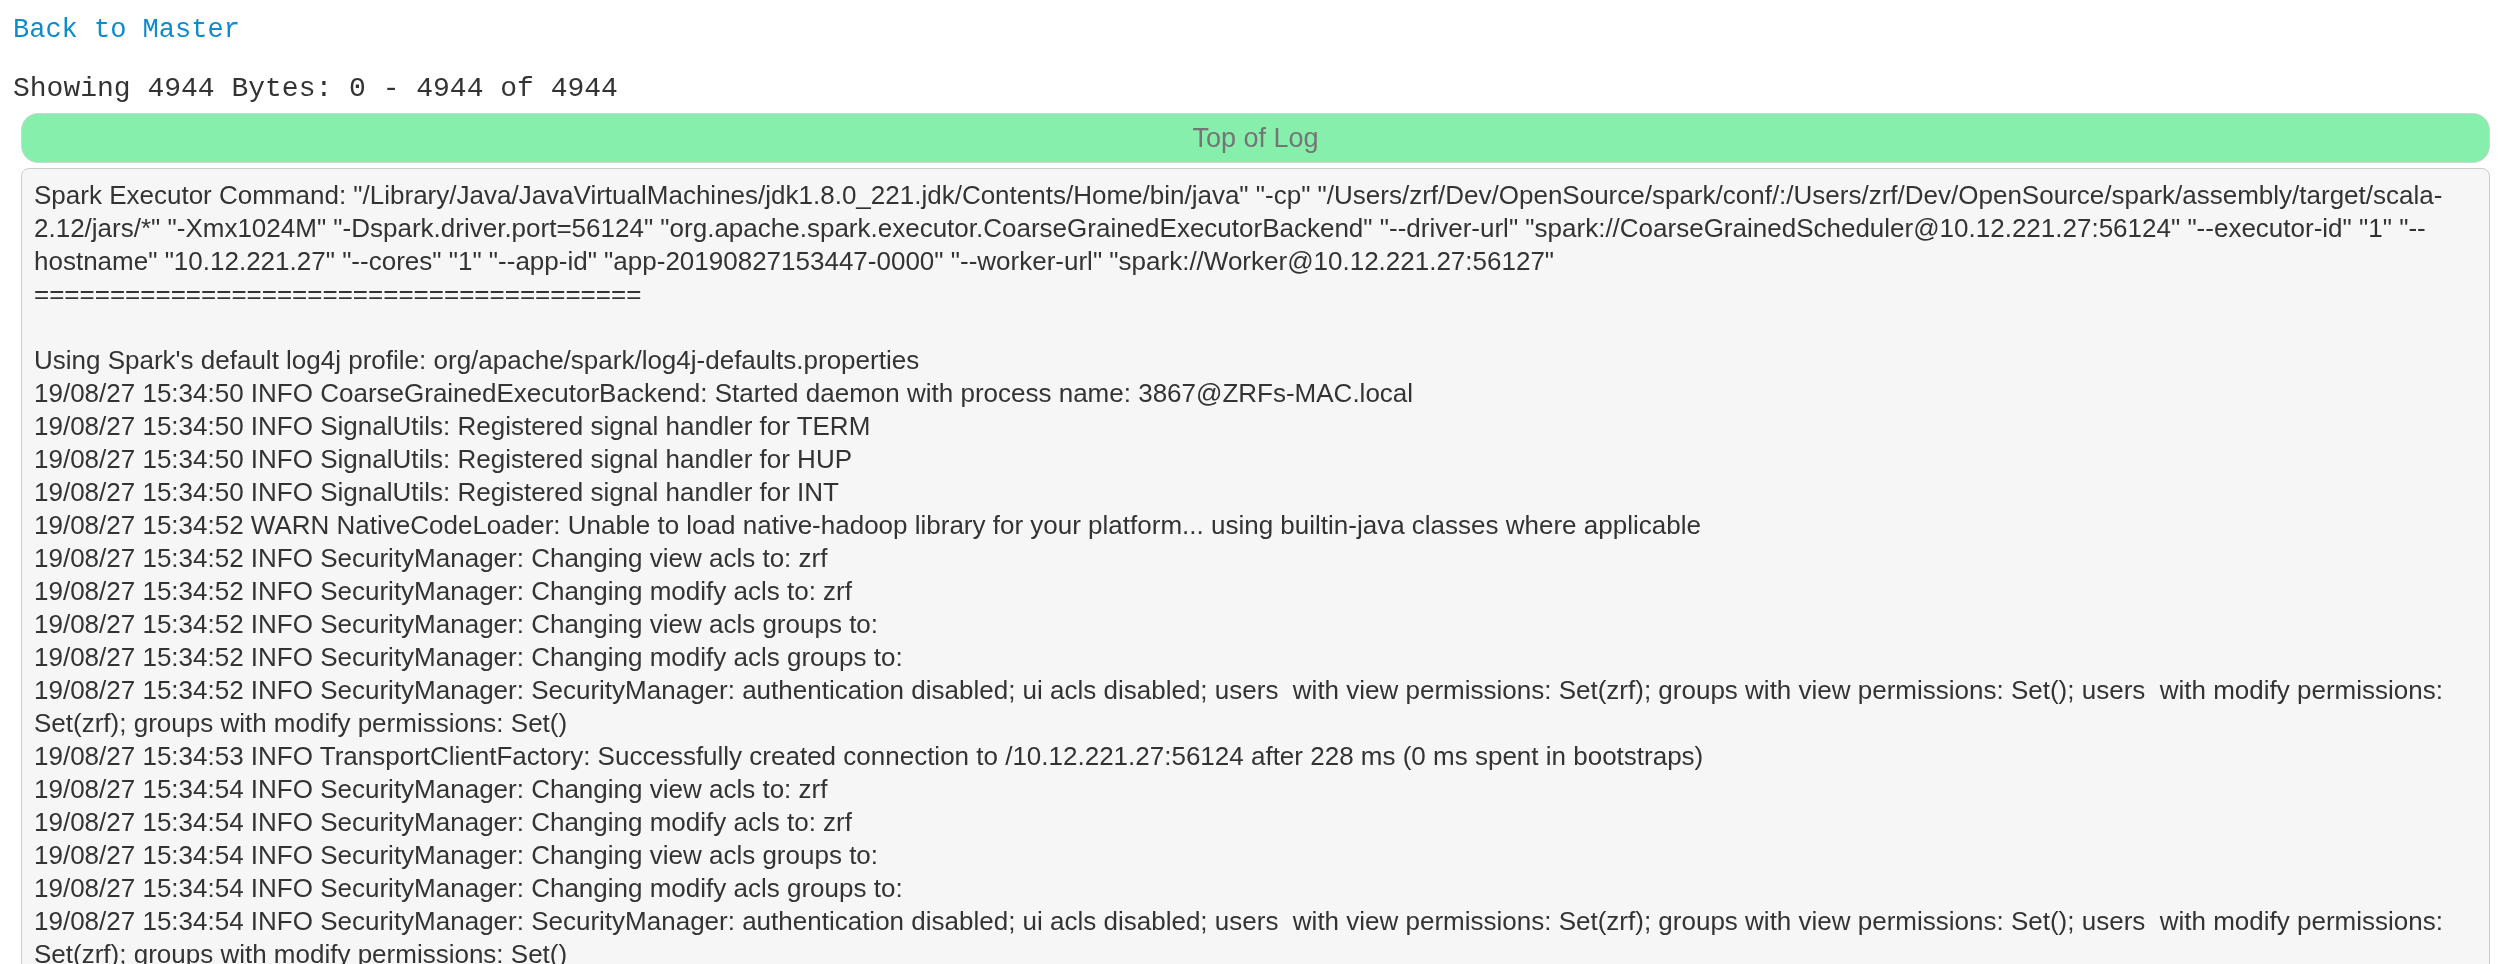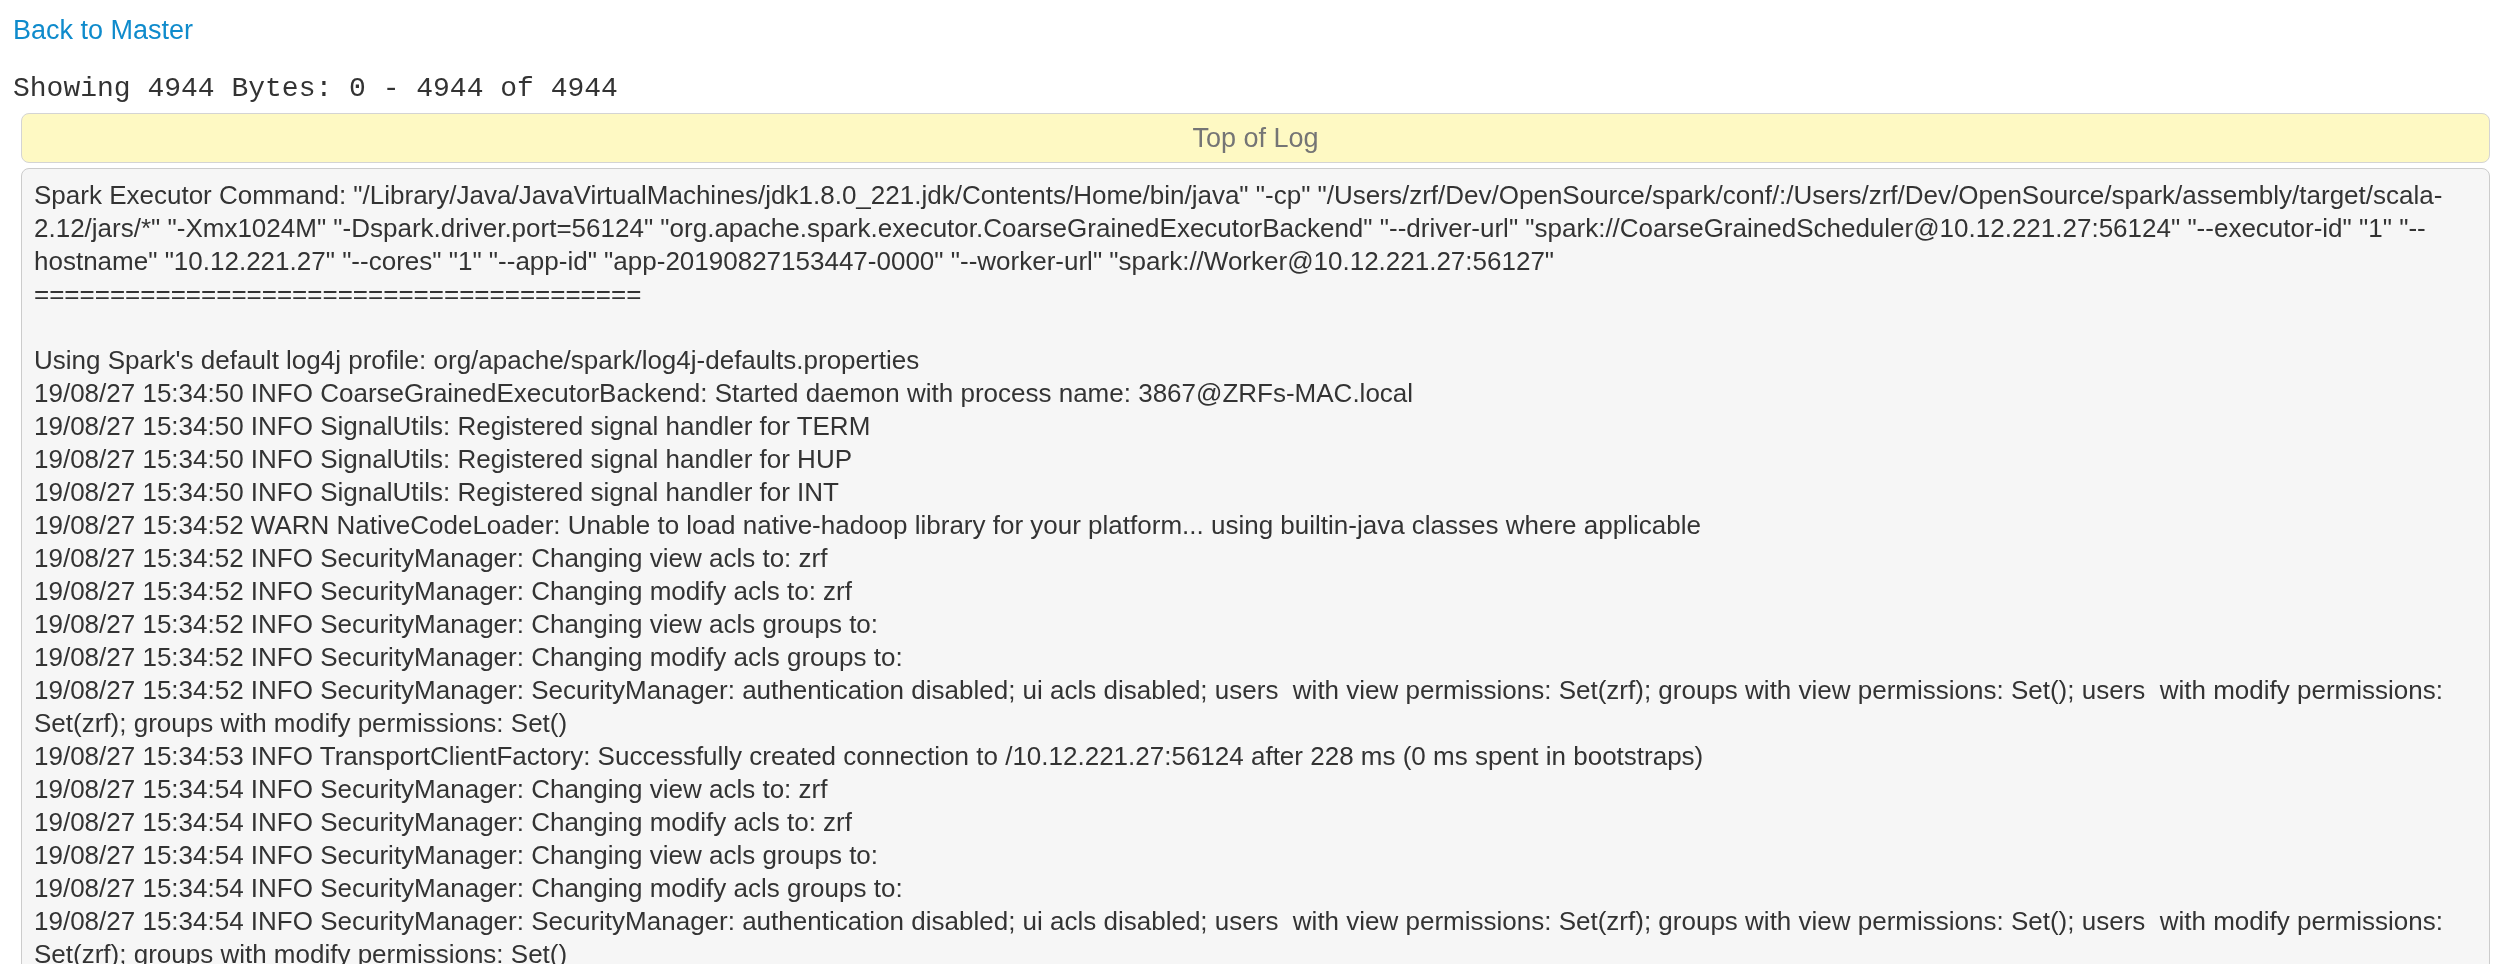--- a/index.html
+++ b/index.html
@@ -15,34 +15,35 @@
   .page {
     padding: 14px 20px 0 13px;
   }
   .back-link {
     display: inline-block;
     color: #0f8bcc;
     font-size: 27px;
     line-height: 32px;
     text-decoration: none;
     cursor: pointer;
+    font-family: Liberation Mono, monospace;
   }
   .bytes-info {
     margin-top: 26px;
     font-size: 28px;
     line-height: 33px;
     color: #333333;
     font-family: Liberation Mono, monospace;
   }
   .log-header {
     margin: 8px 0 0 8px;
     height: 48px;
-    background: #fef9c3;
+    background: #86efac;
     border: 1px solid #d4d4d4;
-    border-radius: 8px;
+    border-radius: 17px;
     text-align: center;
     line-height: 48px;
     font-size: 27px;
     color: #757575;
   }
   .log-content {
     margin: 5px 0 0 8px;
     box-sizing: border-box;
     min-height: 830px;
     background: #f6f6f6;

